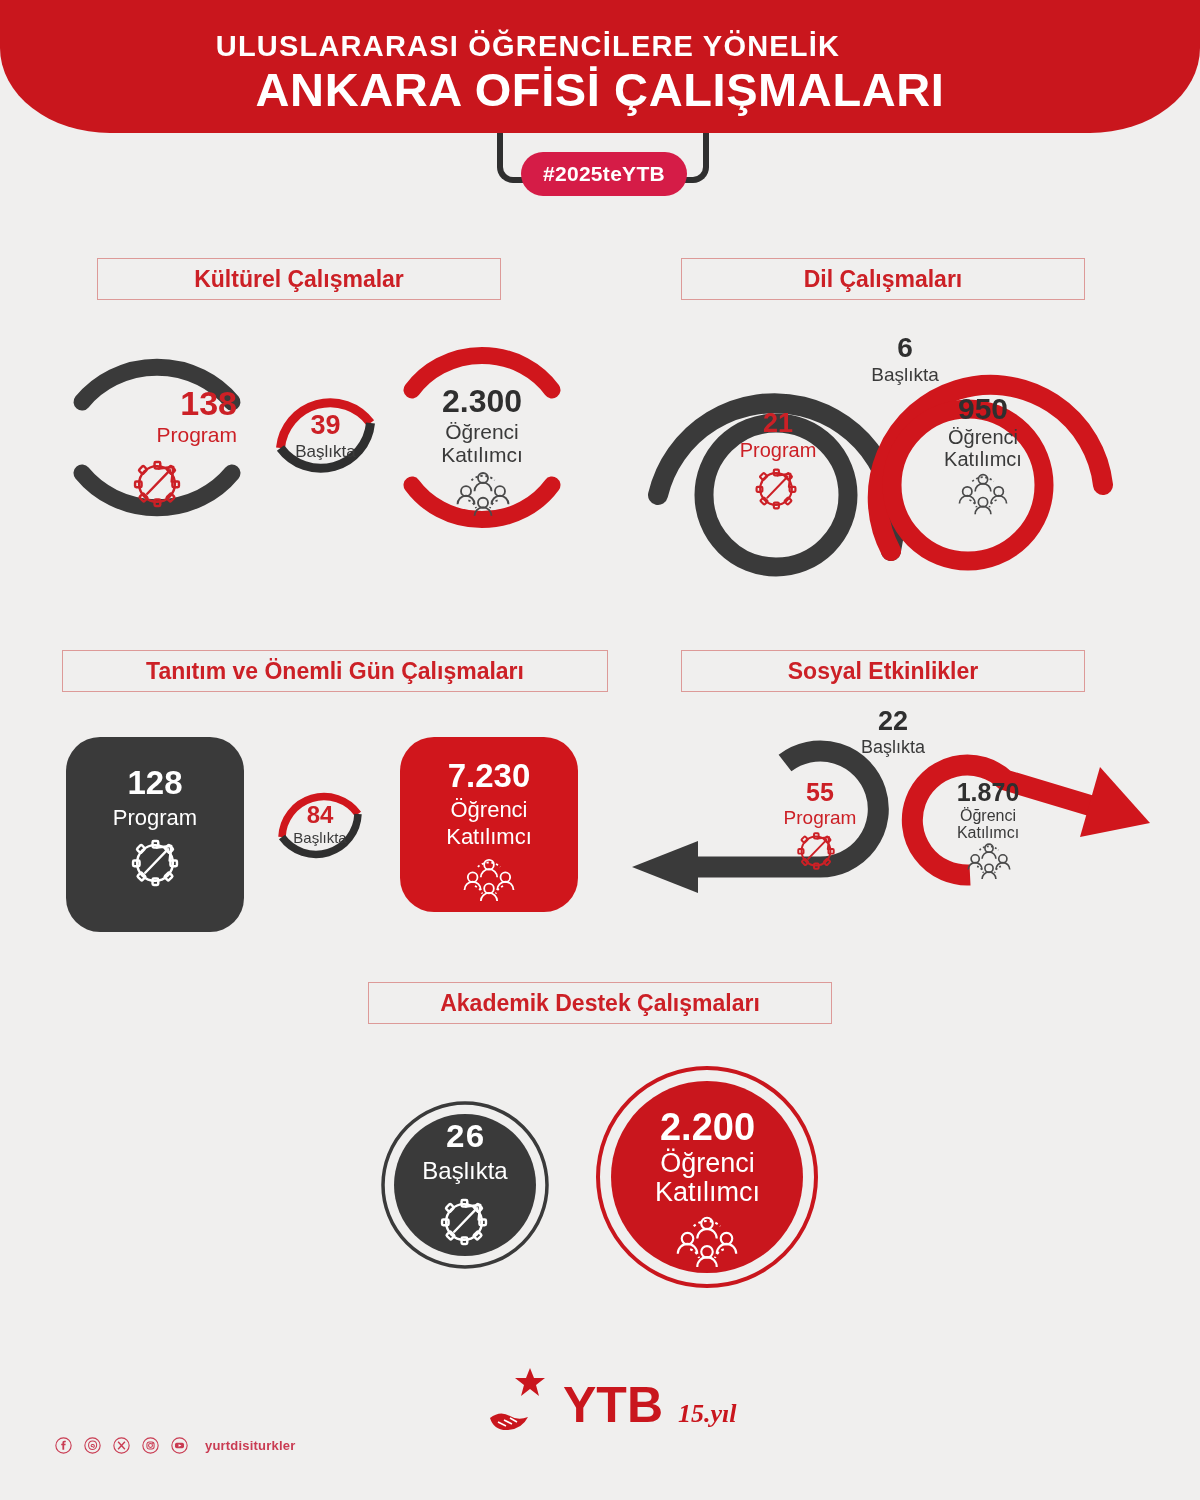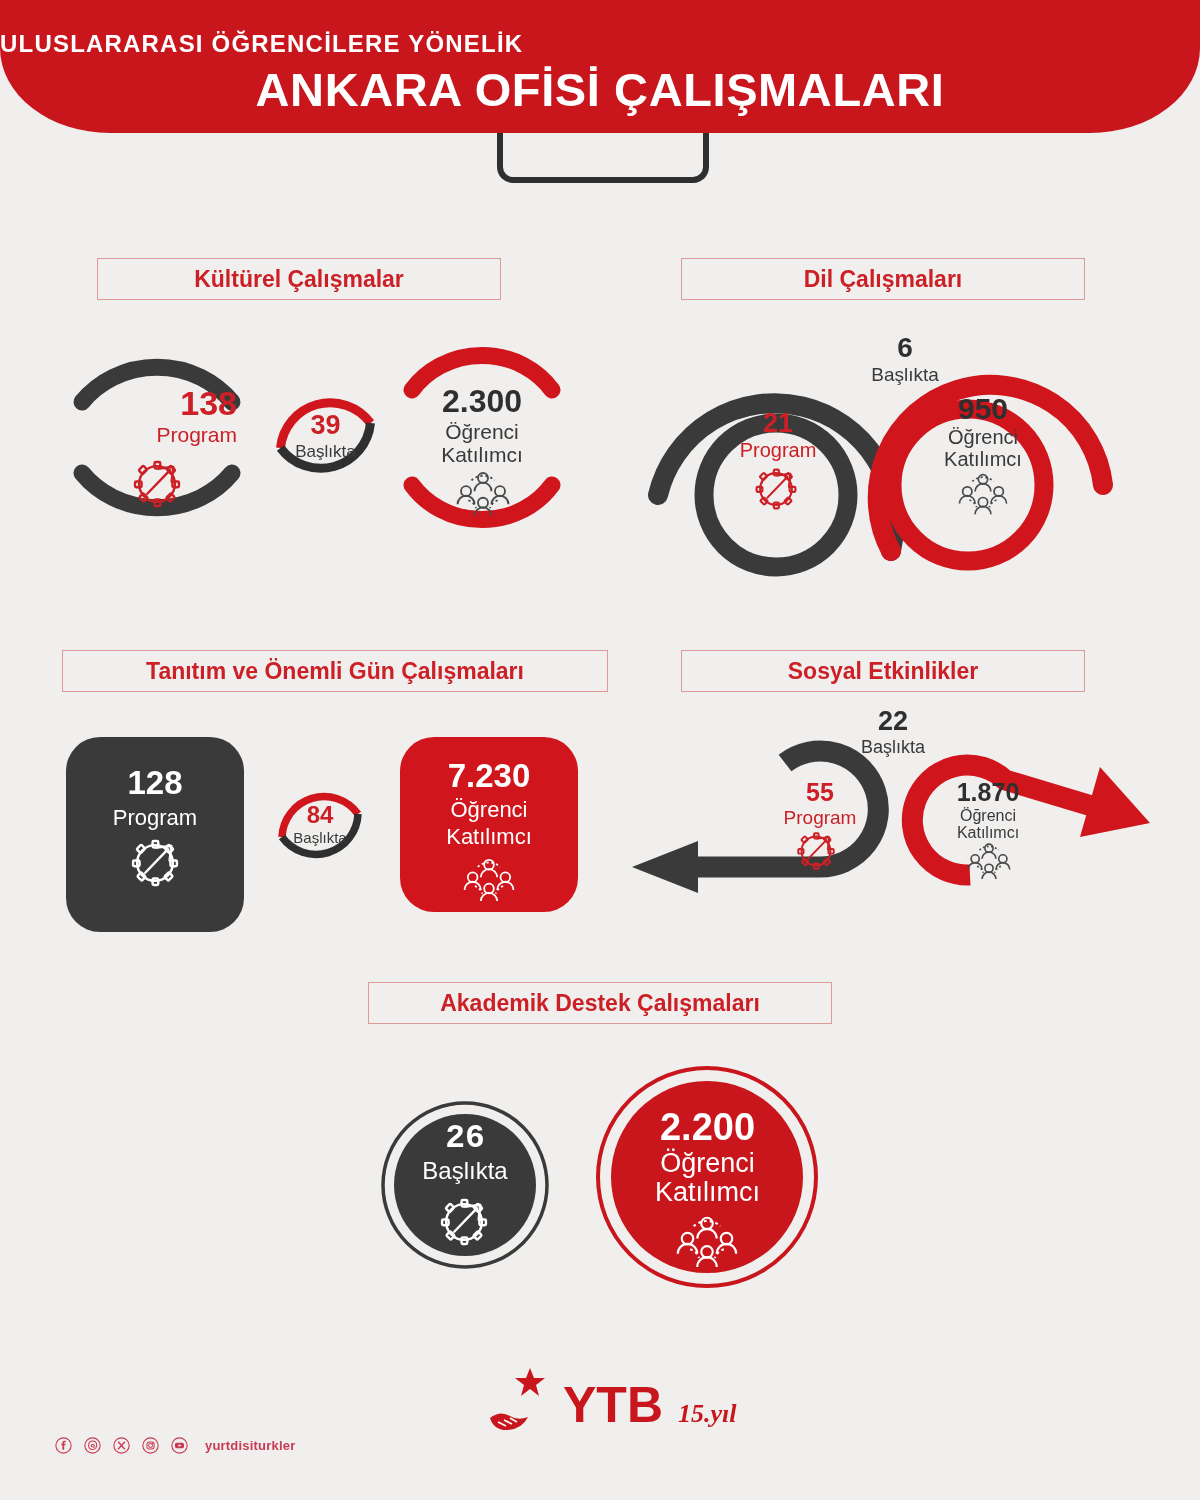--- a/index.html
+++ b/index.html
@@ -14,22 +14,22 @@
   
   .header-band {
     position: absolute; top: 0; left: 0;
     width: 1200px; height: 133px;
     background: #c9161d;
     border-bottom-left-radius: 110px 85px;
     border-bottom-right-radius: 110px 85px;
   }
   .header-kicker {
     position: absolute; top: 30px; left: 0; width: 1056px;
-    text-align: left; color: #fff;
-    font-size: 24px; font-weight: bold; letter-spacing: 1.2px;
+    text-align: center; color: #fff;
+    font-size: 29px; font-weight: bold; letter-spacing: 1.2px;
   }
   .header-title {
     position: absolute; top: 62px; left: 0; width: 1200px;
     text-align: center; color: #fff;
     font-size: 47px; font-weight: bold; letter-spacing: 0.6px;
   }
   .hash-bracket {
     position: absolute; top: 133px; left: 497px;
     width: 212px; height: 50px;
     border: 6px solid #2f2f2f; border-top: none;
@@ -80,20 +80,21 @@
 </style>
 </head>
 <body>
 
 <div class="page">
 
   <div class="header-band"></div>
   <div class="header-kicker">ULUSLARARASI ÖĞRENCİLERE YÖNELİK</div>
   <div class="header-title">ANKARA OFİSİ ÇALIŞMALARI</div>
   <div class="hash-bracket"></div>
+  <div class="hash-pill">#2025teYTB</div>
 
   <div class="sec-title" style="left:97px; top:258px; width:404px;">Kültürel Çalışmalar</div>
 
   <div class="svgwrap" style="left:62px; top:330px;">
     <svg width="190" height="215" viewBox="0 0 190 215">
       <path d="M20,72 A95,90 0 0 1 170,72" fill="none" stroke="#3a3a3a" stroke-width="17" stroke-linecap="round"></path>
       <path d="M20,143 A95,90 0 0 0 170,143" fill="none" stroke="#3a3a3a" stroke-width="17" stroke-linecap="round"></path>
     </svg>
   </div>
   <div class="stat" style="left:77px; top:386px; width:160px;text-align:right;">

